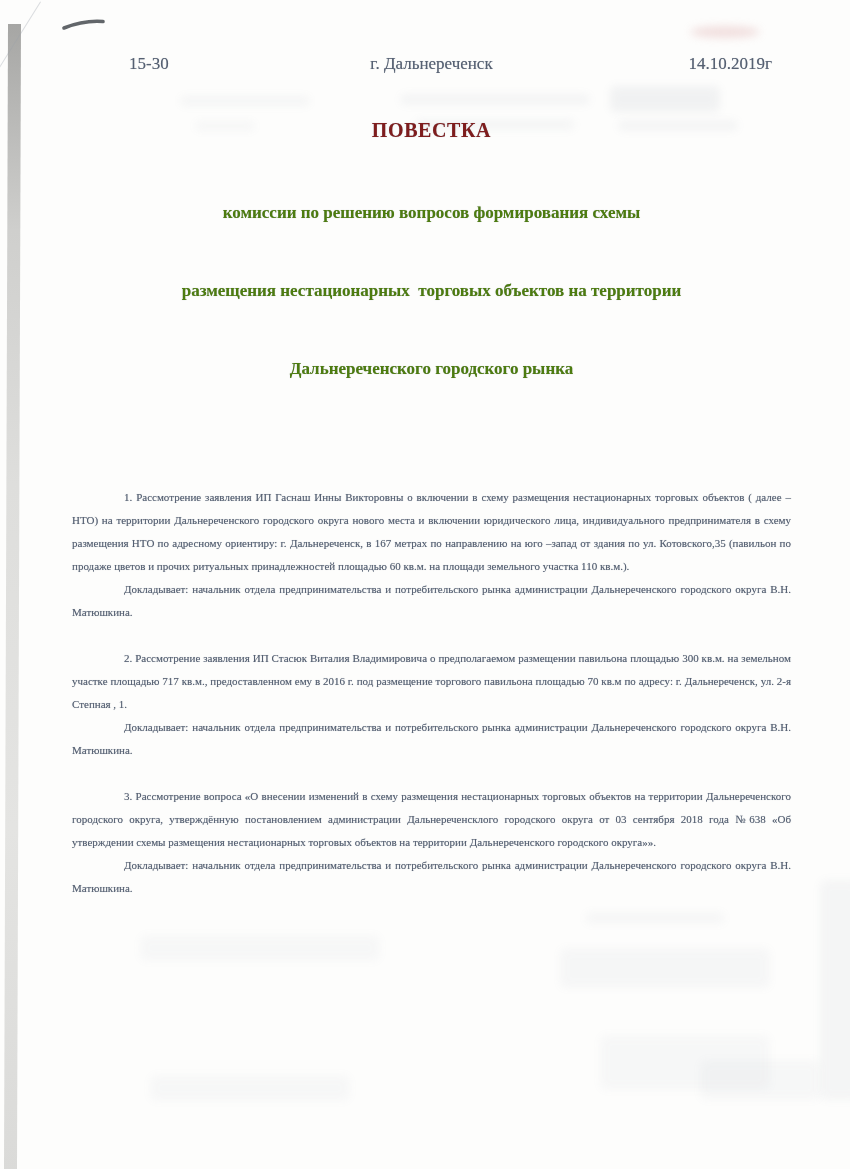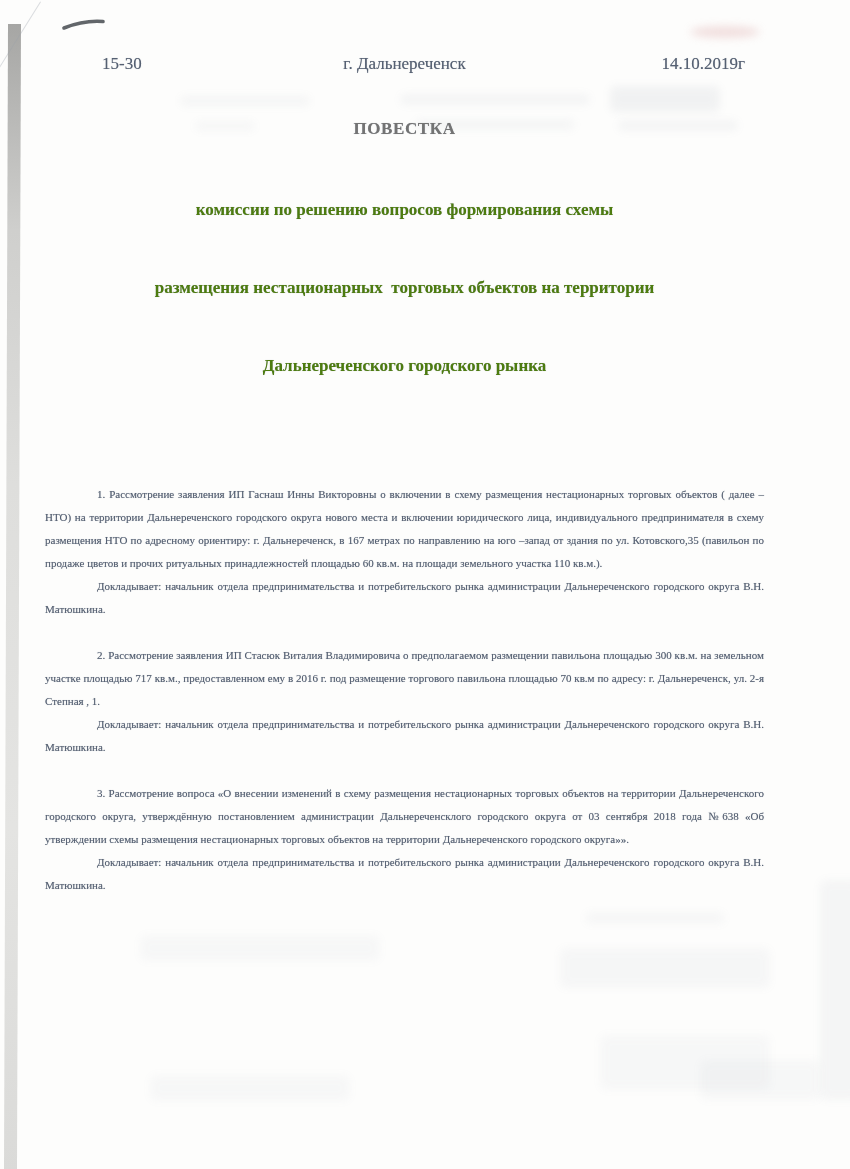--- a/index.html
+++ b/index.html
@@ -47,42 +47,42 @@
   .smudge.pink { background: #dca8a8; opacity: 0.35; }
   .bleed {
     position: absolute;
     border-radius: 6px;
     background: #8b93a3;
     filter: blur(4px);
   }
   
   .doc {
     position: absolute;
-    left: 45px;
+    left: 72px;
     top: 0;
     width: 719px;
     color: #556072;
     text-shadow: 0 0 0.7px rgba(85, 96, 114, 0.55);
   }
   .doc-header {
     position: relative;
     margin-top: 54px;
     height: 22px;
     font-size: 17px;
   }
   .doc-header .time  { position: absolute; left: 57px; }
   .doc-header .place { position: absolute; left: 50%; transform: translateX(-50%); }
   .doc-header .date  { position: absolute; right: 19px; }
   .doc-title {
     margin: 43px 0 0 0;
     text-align: center;
-    font-size: 17px;
+    font-size: 20px;
     font-weight: 700;
     letter-spacing: 0.6px;
-    color: #737373;
+    color: #7f1d1d;
   }
   .doc-subtitle {
     margin-top: 6px;
     text-align: center;
     font-size: 17px;
     font-weight: 700;
     line-height: 26px;
     color: #4d7c0f;
     white-space: pre-wrap;
   }

